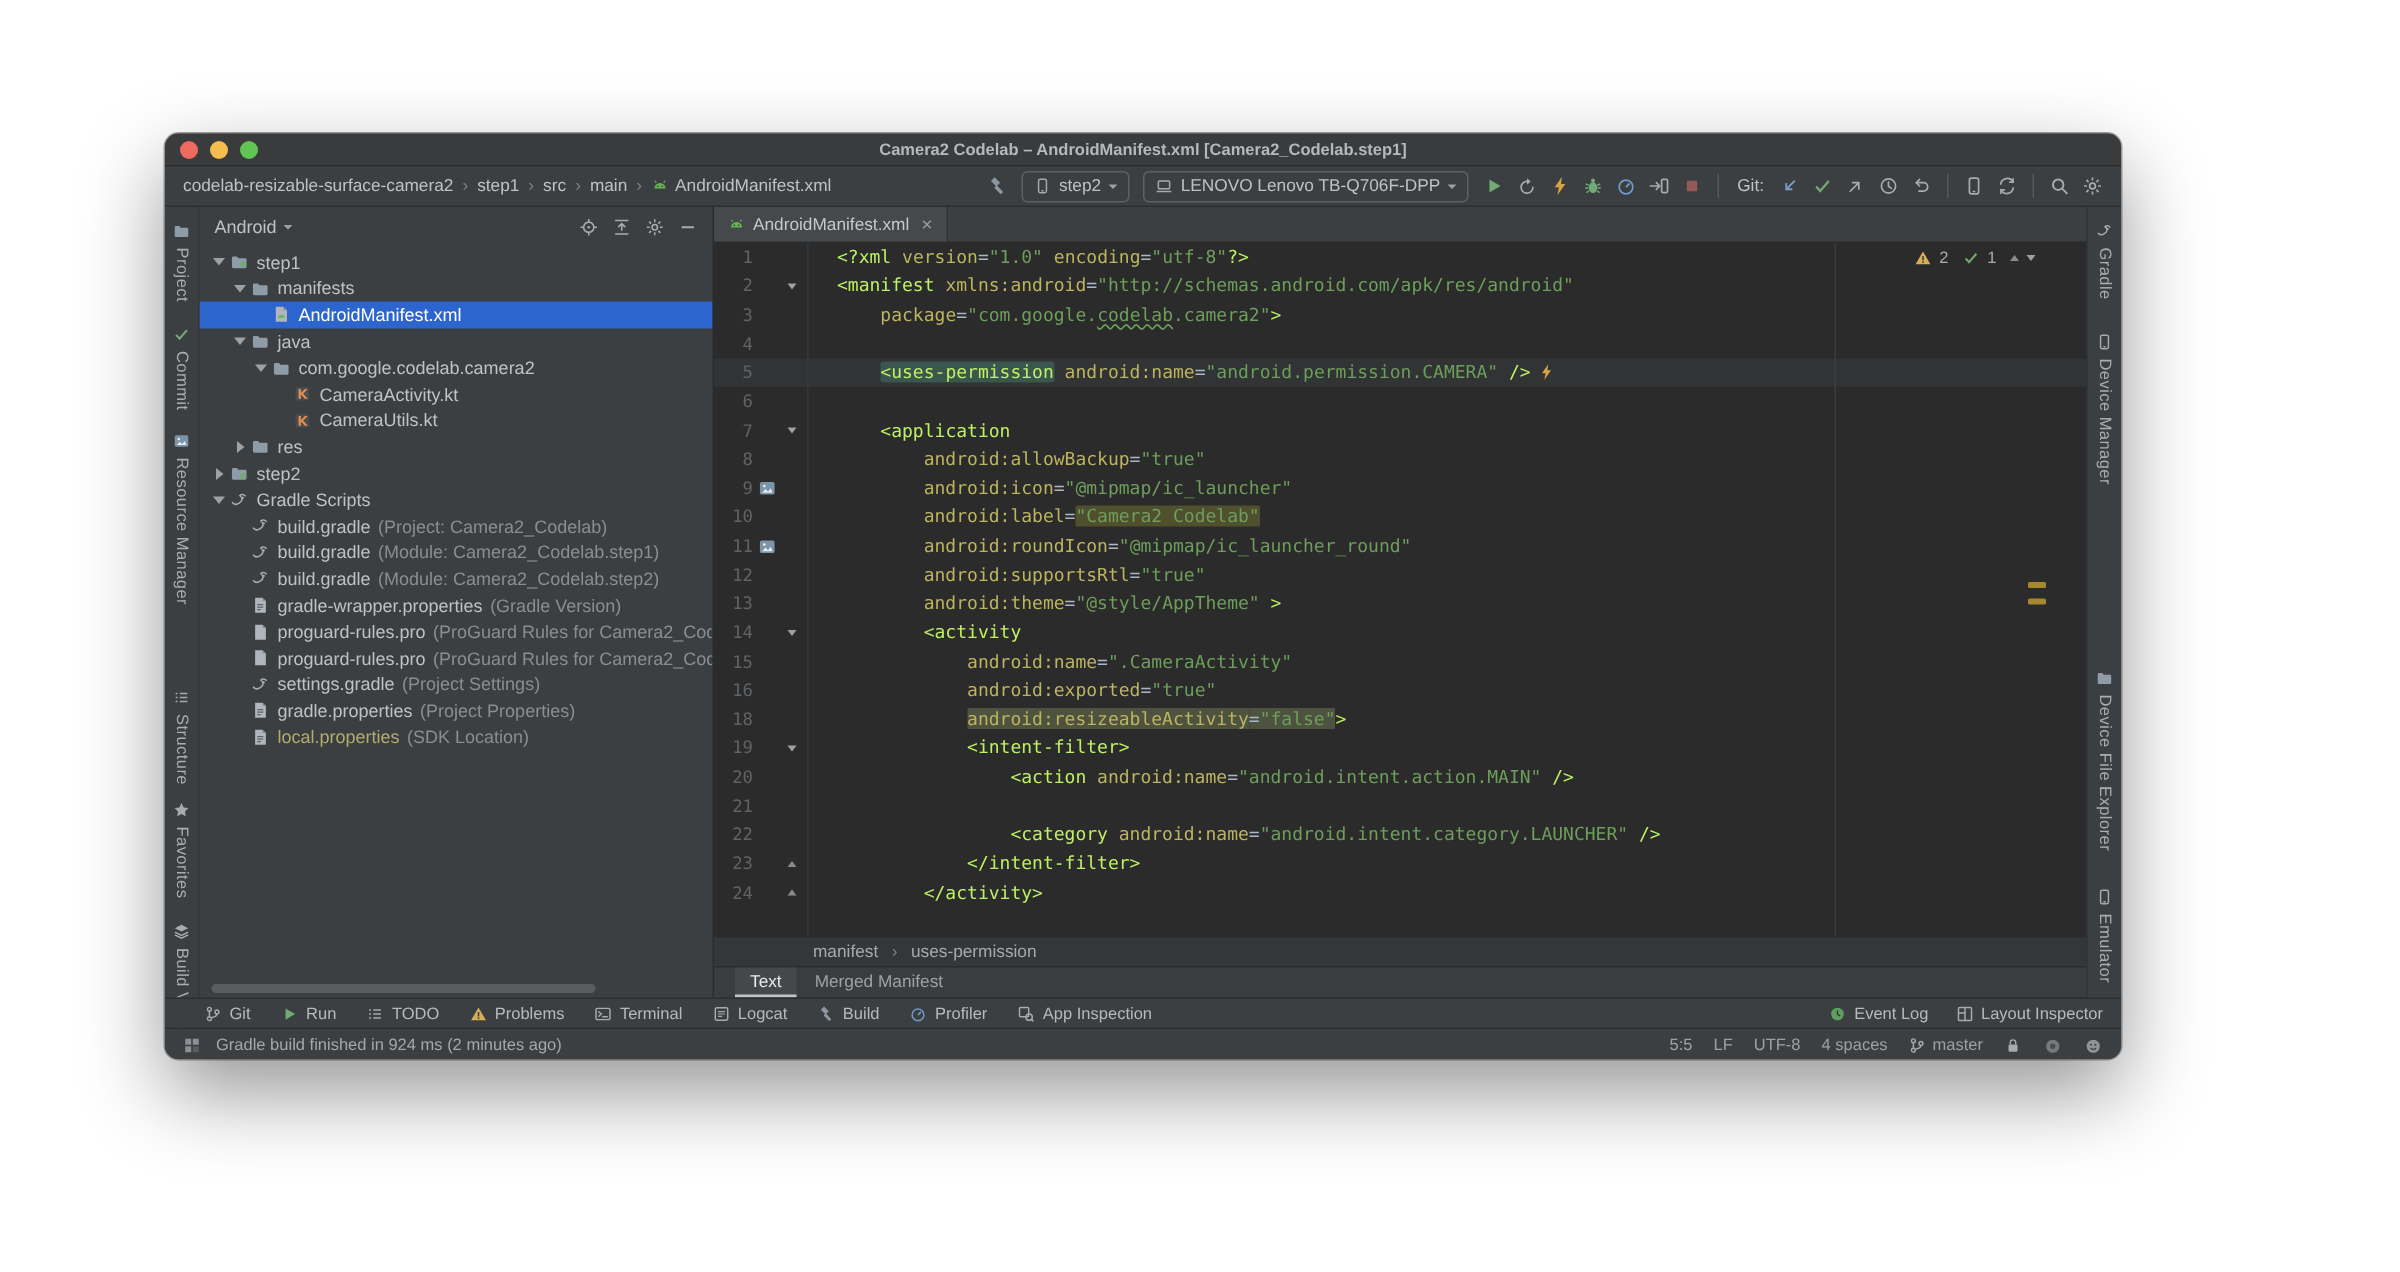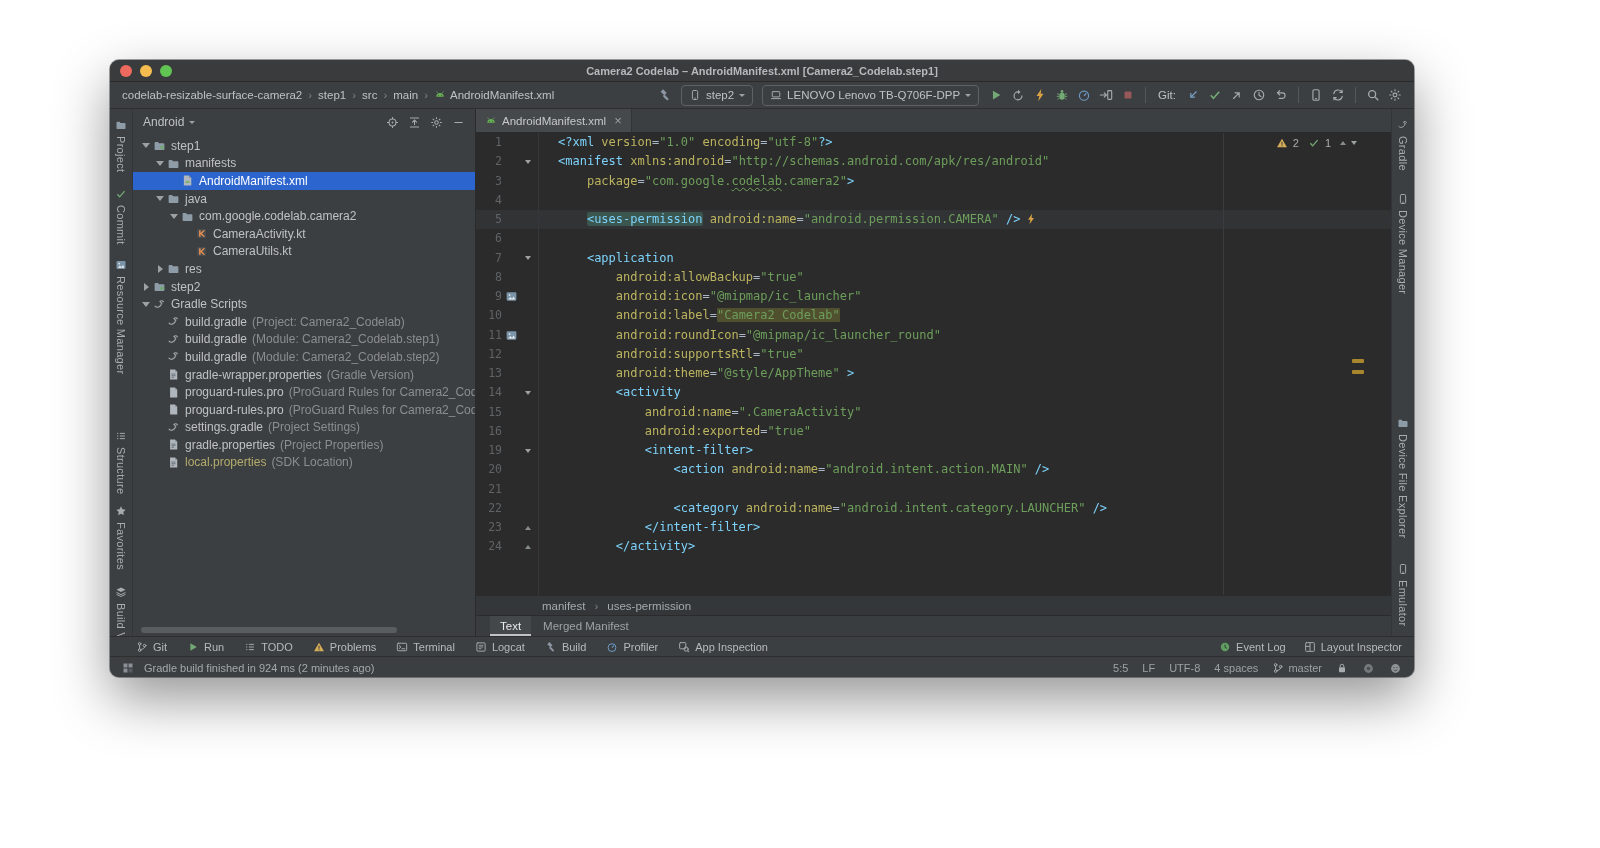--- a/index.html
+++ b/index.html
@@ -1,18 +1,18 @@
 <!DOCTYPE html>
 <html><head>
 <meta charset="utf-8">
 <style>
   *{margin:0;padding:0;box-sizing:border-box;}
   html,body{background:#fff;font-family:"Liberation Sans","DejaVu Sans",sans-serif;}
   .stage{position:relative;width:1600px;height:848px;background:#ffffff;overflow:hidden;}
-  .window{position:absolute;left:110px;top:60px;width:1304px;height:617px;background:#3C3F41;
+  .window{position:absolute;left:110px;top:89px;width:1304px;height:617px;background:#3C3F41;
     border-radius:9px;overflow:hidden;box-shadow:0 22px 55px rgba(0,0,0,.42),0 0 0 1px rgba(0,0,0,.35);}
   
   .titlebar{position:absolute;left:0;top:0;right:0;height:22px;background:#3A3B3D;border-bottom:1px solid #2A2A2A;}
   .lights{position:absolute;left:10px;top:5px;display:flex;gap:8px;z-index:2;}
   .light{width:12px;height:12px;border-radius:50%;}
   .light.red{background:#EE6A5F}.light.yellow{background:#F5BD4F}.light.green{background:#61C554}
   .title{position:absolute;left:0;right:0;top:0;height:22px;line-height:22px;text-align:center;font-size:11px;font-weight:bold;color:#B6B9BB;}
   
   .toolbar{position:absolute;left:0;top:22px;right:0;height:27px;background:#3C3F41;border-bottom:1px solid #2E2E2E;
     display:flex;align-items:center;padding:0 12px;}
@@ -68,21 +68,21 @@
   .code-area{position:absolute;top:24px;left:0;right:0;height:462px;background:#2B2B2B;overflow:hidden;}
   .gutter-border{position:absolute;left:62px;top:0;bottom:0;width:1px;background:#35383A;}
   .margin-line{position:absolute;left:747px;top:0;bottom:0;width:1px;background:#3A3D3F;}
   .cl{display:flex;height:19.25px;align-items:center;position:relative;}
   .cl.cur{background:#313335;}
   .ln{width:26px;text-align:right;font:11.5px/19.25px "DejaVu Sans Mono",monospace;color:#606366;flex:none;}
   .gic{width:18px;flex:none;display:flex;justify-content:center;align-items:center;}
   .gf{width:16px;flex:none;display:flex;justify-content:center;align-items:center;}
   .ctext{margin-left:22px;font:12px/19.25px "DejaVu Sans Mono",monospace;white-space:pre;color:#A9B7C6;}
   .ctext .ic{vertical-align:-2px;margin-left:5px;}
-  .tk-tag{color:#7dd3fc}.tk-attr{color:#BCB45F}.tk-str{color:#6D9E5B}.tk-pln{color:#A9B7C6}
+  .tk-tag{color:#bef264}.tk-attr{color:#BCB45F}.tk-str{color:#6D9E5B}.tk-pln{color:#A9B7C6}
   .selhl{background:#3A564F;border-radius:2px;}
   .hl{background:#4E5340;}
   .warnbg{background:#50502F;border-radius:1px;}
   .typo{text-decoration:underline wavy #6FA25C 1px;text-underline-offset:2px;}
   .inspection{position:absolute;top:4px;right:34px;display:flex;align-items:center;gap:5px;font-size:11px;color:#A9ADB0;}
   .insp-num{margin-right:4px;}
   .stripe-mark{position:absolute;right:27px;width:12px;height:4px;background:#A8872C;border-radius:1px;}
   .m1{top:226px}.m2{top:237px}
   .crumbs{position:absolute;left:0;right:0;top:486px;height:20px;background:#34373A;border-top:1px solid #2B2B2B;
     display:flex;align-items:center;gap:9px;padding-left:66px;font-size:11.5px;color:#A5AAAD;}
@@ -759,20 +759,26 @@
                 <span class="gf"></span>
                 <span class="ctext"><span class="tk-pln">            </span><span class="tk-attr">android:name</span><span class="tk-pln">=</span><span class="tk-str">".CameraActivity"</span></span>
               </div>
               <div class="cl">
                 <span class="ln">16</span>
                 <span class="gic"></span>
                 <span class="gf"></span>
                 <span class="ctext"><span class="tk-pln">            </span><span class="tk-attr">android:exported</span><span class="tk-pln">=</span><span class="tk-str">"true"</span></span>
               </div>
               <div class="cl">
+                <span class="ln">18</span>
+                <span class="gic"></span>
+                <span class="gf"></span>
+                <span class="ctext"><span class="tk-pln">            </span><span class="tk-attr hl">android:resizeableActivity</span><span class="tk-pln hl">=</span><span class="tk-str hl">"false"</span><span class="tk-tag">&gt;</span></span>
+              </div>
+              <div class="cl">
                 <span class="ln">19</span>
                 <span class="gic"></span>
                 <span class="gf">
                   <span class="cv small down"></span>
                 </span>
                 <span class="ctext"><span class="tk-pln">            </span><span class="tk-tag">&lt;intent-filter&gt;</span></span>
               </div>
               <div class="cl">
                 <span class="ln">20</span>
                 <span class="gic"></span>

